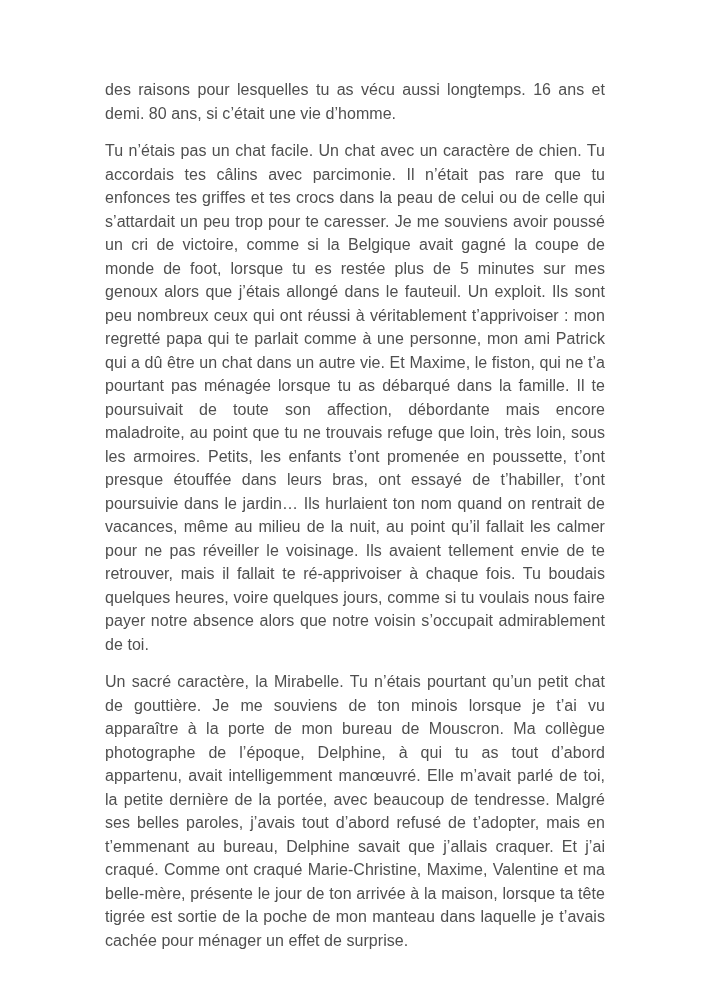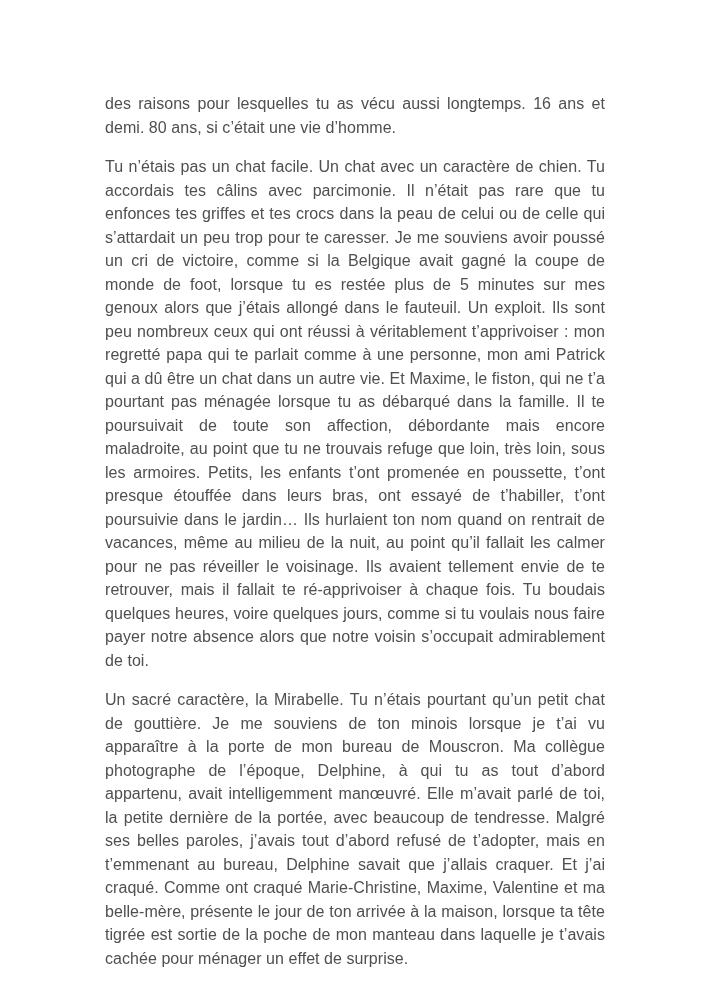--- a/index.html
+++ b/index.html
@@ -21,21 +21,21 @@
     top: 76px;
     width: 500px;
     text-align: justify;
     color: #4f4f4f;
     font-size: 16px;
     font-weight: 400;
     line-height: 23.5px;
     letter-spacing: 0.05px;
   }
   .text-block p {
-    margin: 16px 0 14px 0;
+    margin: 2px 0 14px 0;
     text-align: justify;
   }
   .text-block p:last-child {
     margin-bottom: 0;
   }
   .page-number {
     position: absolute;
     left: 105px;
     width: 500px;
     top: 938px;

